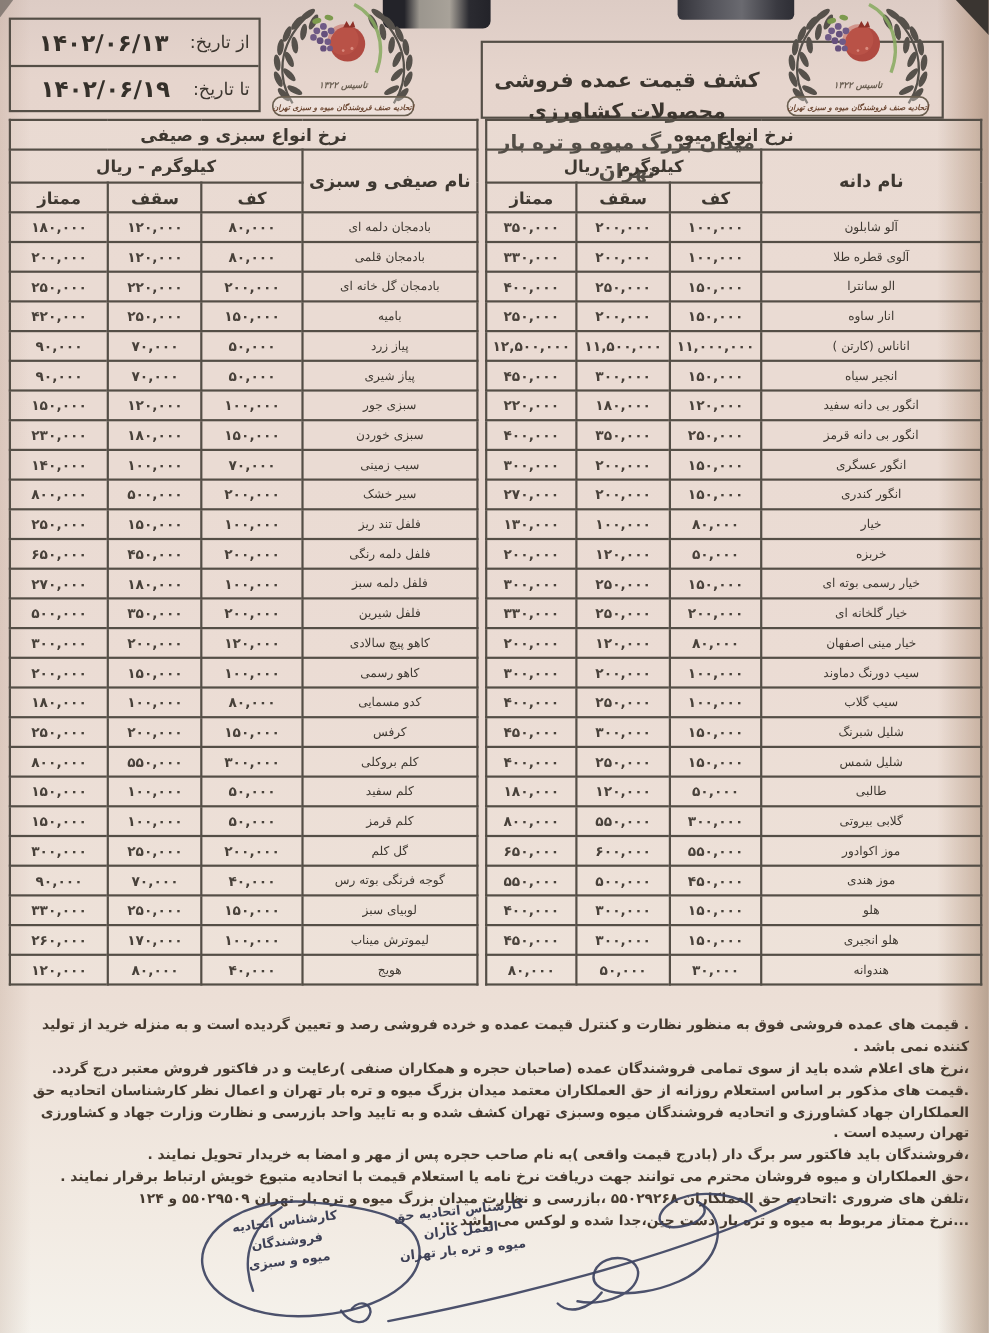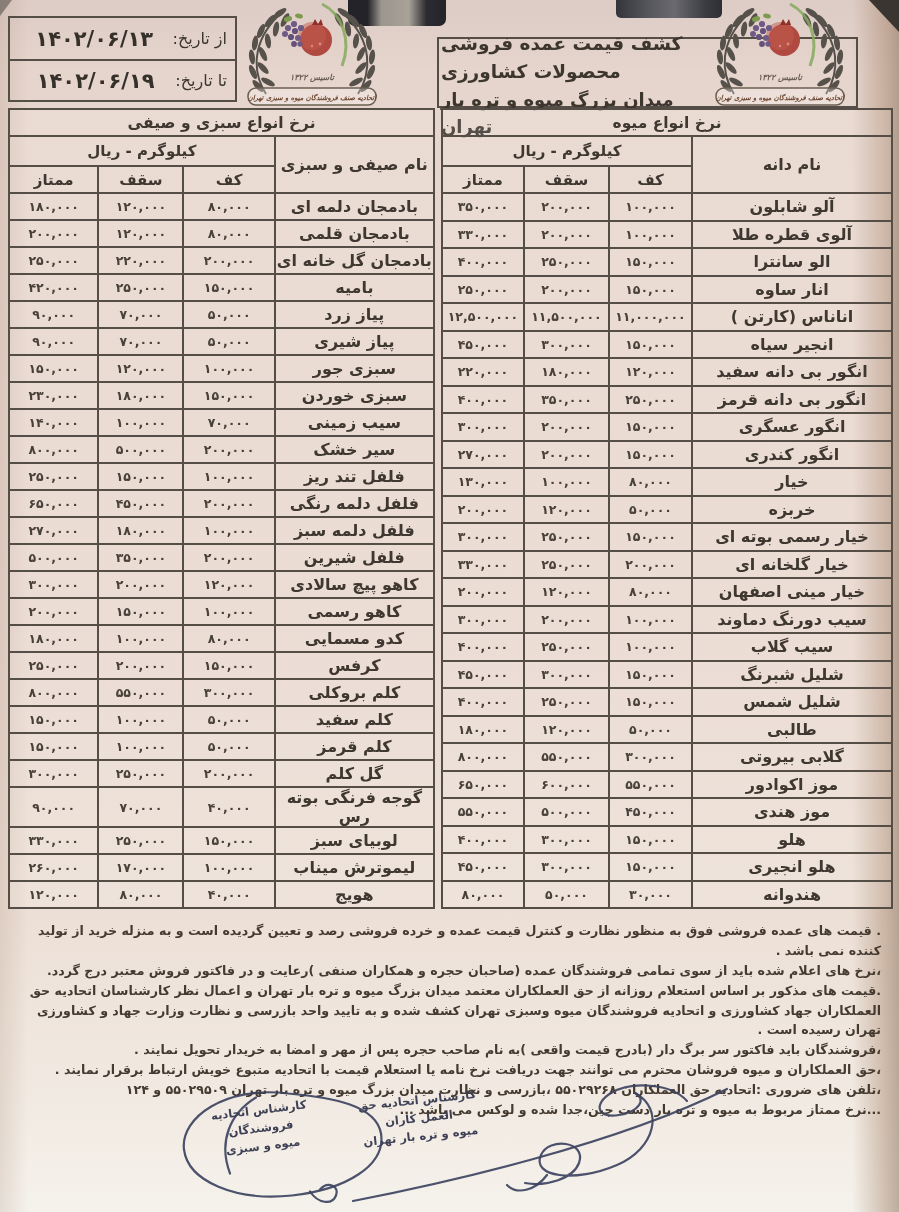--- a/index.html
+++ b/index.html
@@ -26,21 +26,21 @@
     clip-path:polygon(0 0,100% 0,0 100%);opacity:.7;}
 
   
   .date-box{position:absolute;top:16px;right:662px;width:229px;height:86px;border:2px solid #544e46;}
   .date-row{display:flex;align-items:center;height:41px;padding:0 8px 0 6px;}
   .date-row+.date-row{border-top:2px solid #544e46;}
   .date-label{font-size:16px;font-weight:normal;white-space:nowrap;}
   .date-value{flex:1;text-align:center;font-size:21px;font-weight:bold;letter-spacing:1px;color:#35302a;}
 
   .title-frame{position:absolute;top:37px;right:41px;width:421px;height:71px;border:2px solid #544e46;}
-  .title-box{position:absolute;top:30px;right:200px;width:258px;text-align:left;line-height:1.5;}
+  .title-box{position:absolute;top:60px;right:200px;width:258px;text-align:center;line-height:1.5;}
   .title-line1{font-size:18.5px;font-weight:bold;}
   .title-line2{font-size:18px;font-weight:bold;}
 
   .logo{position:absolute;top:0;width:162px;height:110px;font-style:italic;}
   .logo-left{left:231px;}
   .logo-right{left:699px;}
   .logo svg{width:100%;height:100%;}
   .logo .est{font-size:8px;font-weight:bold;fill:#685d50;}
   .logo .banner-t{font-size:6.8px;font-weight:bold;fill:#6d4833;}
 
@@ -48,21 +48,21 @@
   .tables{position:absolute;top:108px;right:6px;left:8px;display:flex;gap:6px;}
   table{border-collapse:collapse;table-layout:fixed;background:rgba(255,252,248,0.12);}
   .t-fruit{width:450px;}
   .t-veg{width:429px;}
   th,td{border:2px solid #544e46;padding:0;text-align:center;vertical-align:middle;color:#3e3831;}
   .r-sec th{height:27px;font-size:15.5px;font-weight:bold;}
   .r-unit th{height:30px;font-size:15px;font-weight:bold;}
   .r-cols th{height:27px;font-size:15px;font-weight:bold;}
   th.name-head{font-size:16px;font-weight:bold;}
   tbody td{height:27px;}
-  td.name-cell{font-size:16px;font-weight:bold;}
+  td.name-cell{font-size:11px;font-weight:normal;}
   td.num-cell{font-size:12.5px;font-weight:bold;letter-spacing:1.5px;color:#48413a;}
   .t-fruit .c-name{width:200px;}
   .t-fruit .c-floor{width:83px;}
   .t-fruit .c-ceil{width:85px;}
   .t-fruit .c-prem{width:82px;}
   .t-veg .c-name{width:157px;}
   .t-veg .c-floor{width:90px;}
   .t-veg .c-ceil{width:84px;}
   .t-veg .c-prem{width:88px;}
 

